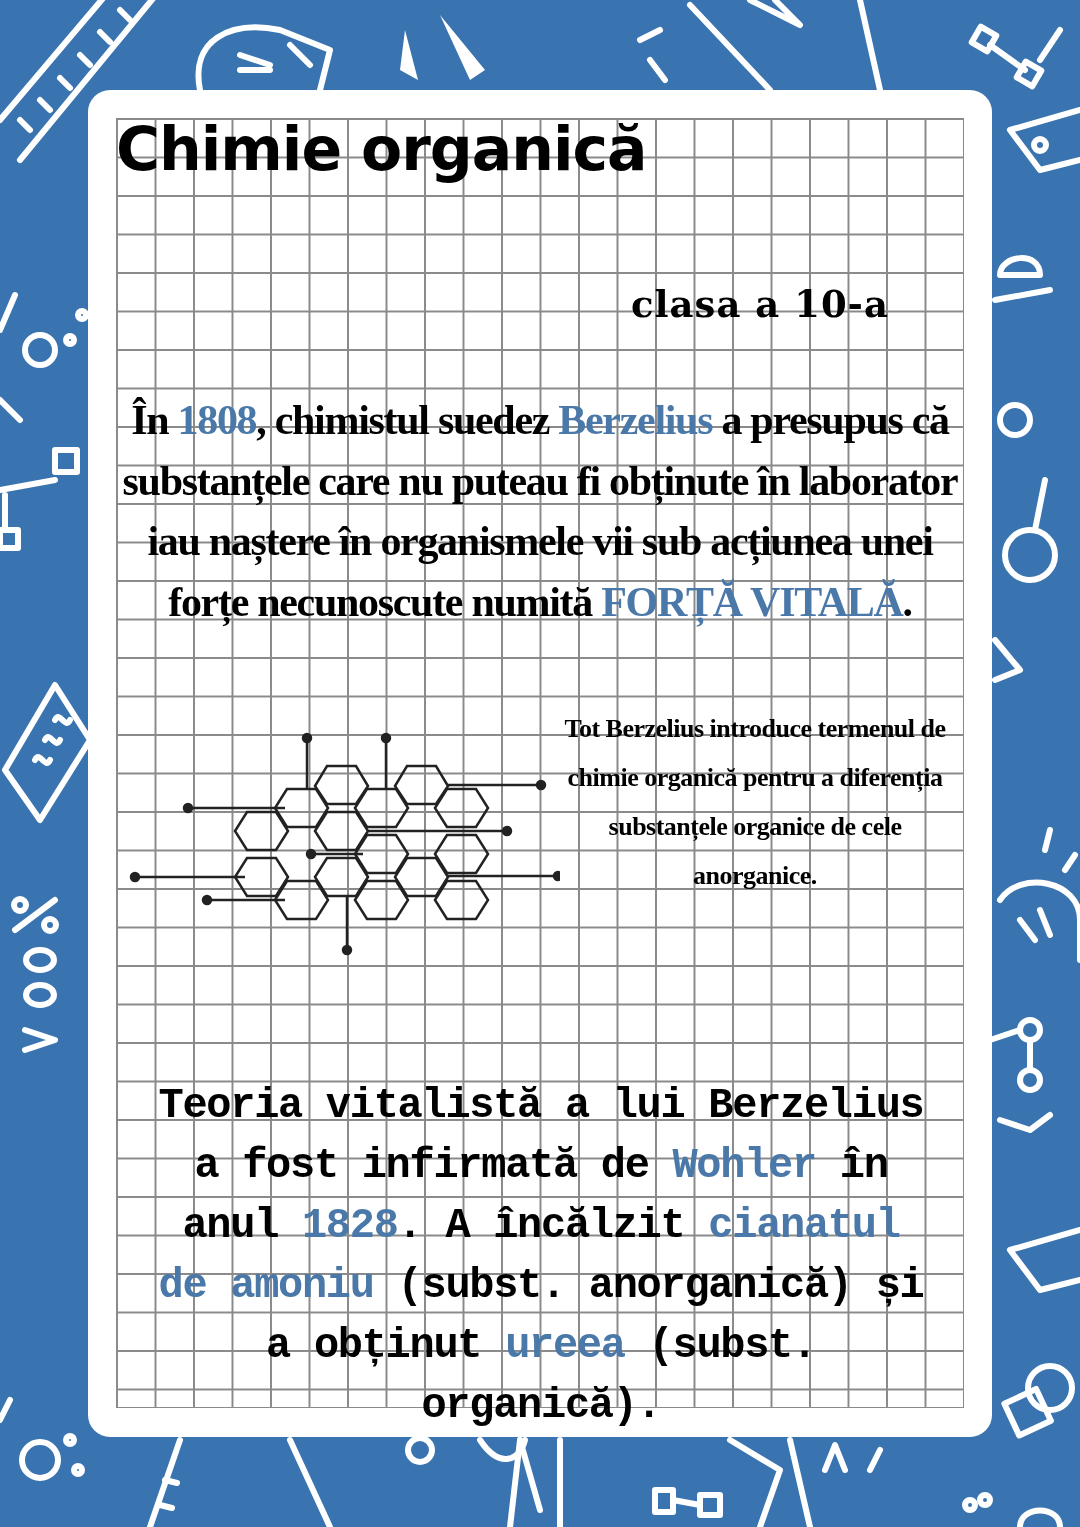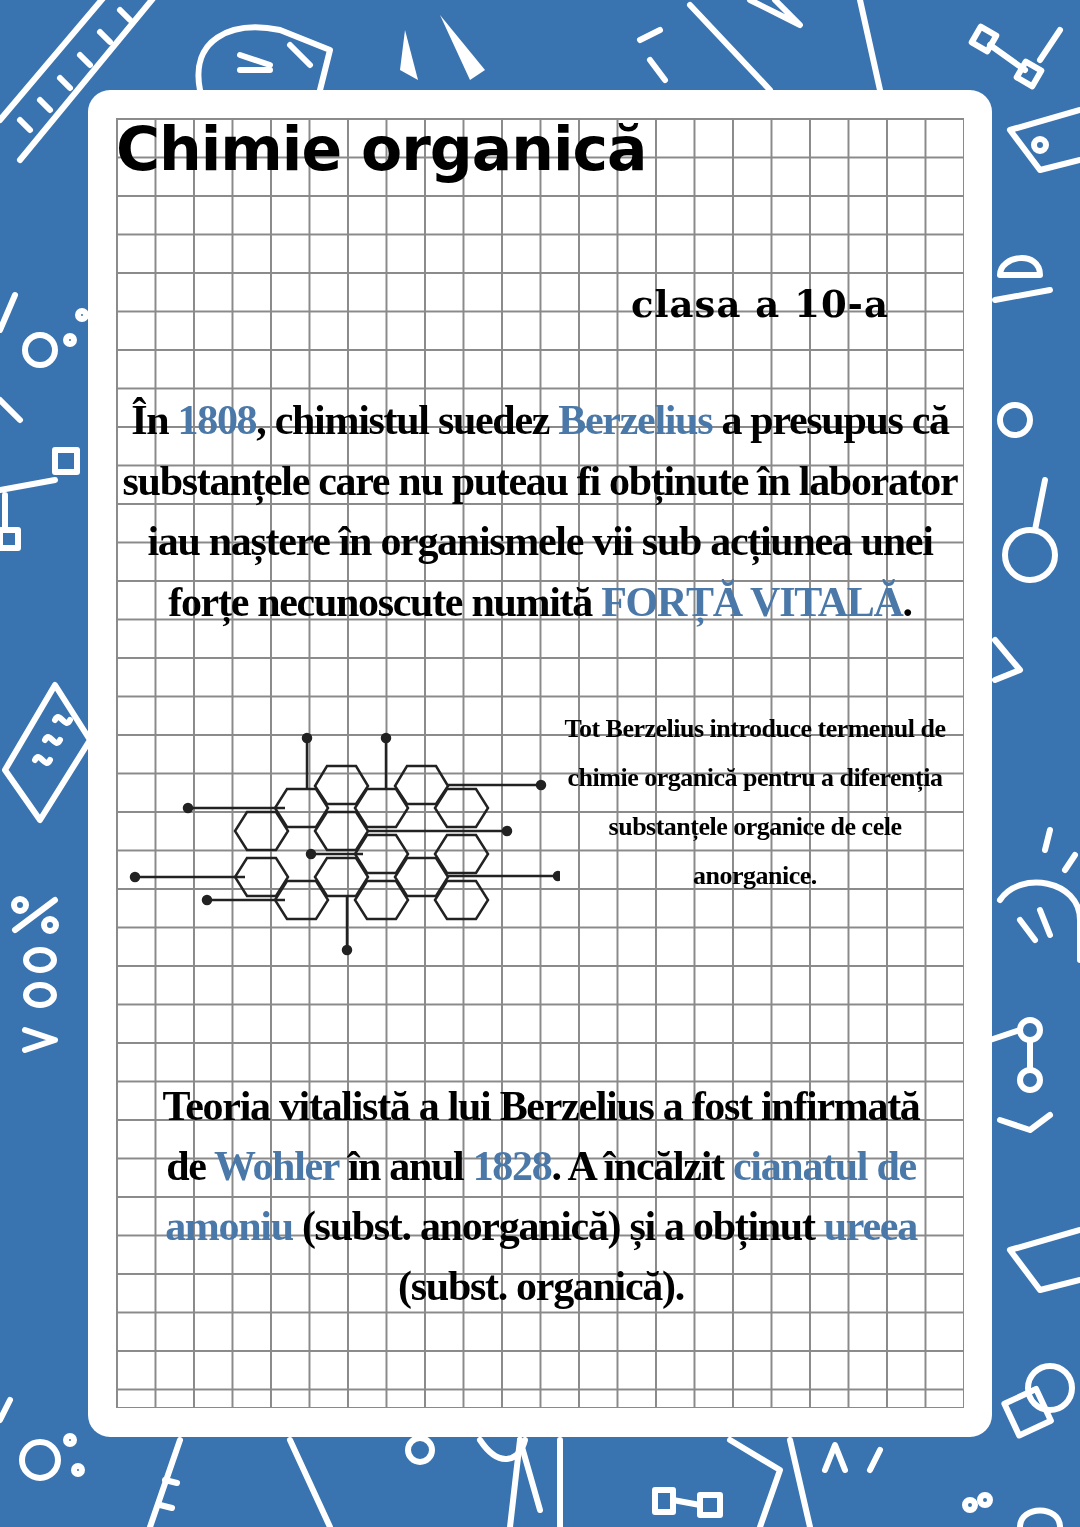--- a/index.html
+++ b/index.html
@@ -32,21 +32,21 @@
     position: absolute; left: 600px; top: 282px; width: 320px; text-align: center;
     font-family: "DejaVu Serif", serif; font-weight: bold; font-size: 37px;
     color: #000; letter-spacing: 1px;
   }
   .para {
     position: absolute; text-align: center; font-family: "Liberation Serif", serif;
     font-weight: bold; color: #000;
   }
   .p1 { left: 122px; top: 362px; width: 836px; font-size: 42px; line-height: 60.5px; letter-spacing: -1.3px; margin-top: 28px; }
   .p2 { left: 560px; top: 704px; width: 390px; font-size: 26px; line-height: 49px; letter-spacing: -0.5px; }
-  .p3 { left: 150px; top: 1076px; width: 782px; font-size: 42px; line-height: 60px; letter-spacing: -1.3px; }
+  .p3 { left: 150px; top: 1076px; width: 782px; font-size: 42px; line-height: 60px; letter-spacing: -1.3px; font-family: Liberation Mono, monospace; }
   .accent { color: #4a78a8; }
   .molecule { position: absolute; left: 120px; top: 720px; width: 440px; height: 240px; }
 </style>
 </head>
 <body>
 
 <svg class="doodles" viewBox="0 0 1080 1527" fill="none" stroke="#ffffff" stroke-width="6" stroke-linecap="round" stroke-linejoin="round">
 
   <g>
     <path d="M0 120 L110 -10"></path>

